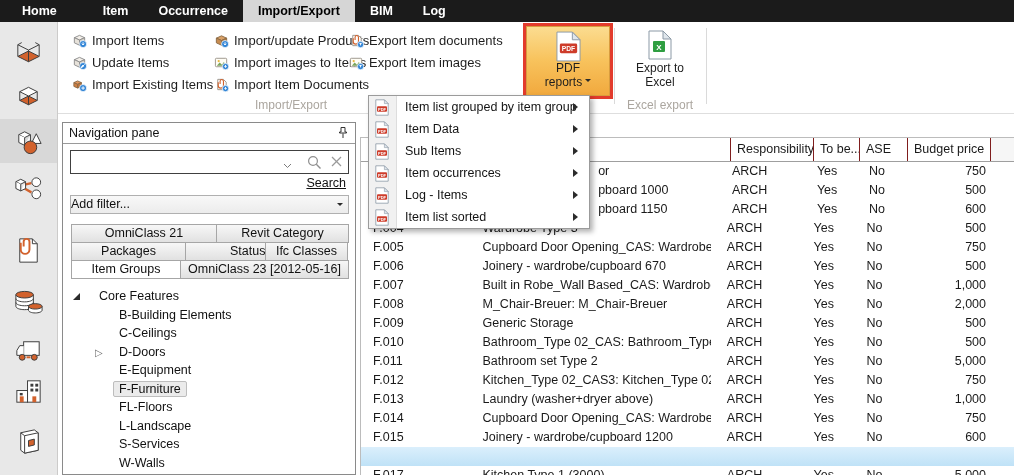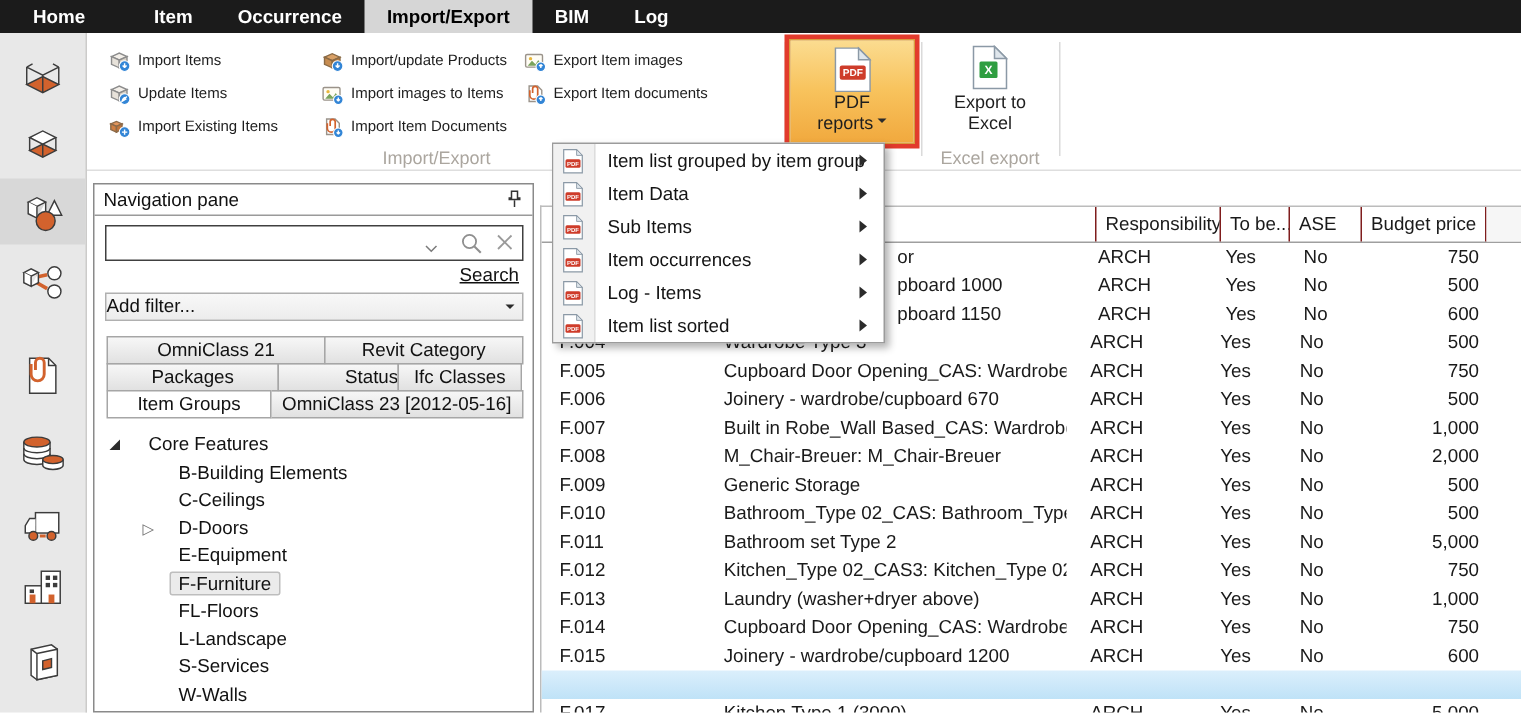--- a/index.html
+++ b/index.html
@@ -15,21 +15,21 @@
 
   
   .sidebar{position:absolute;left:0;top:22px;width:57px;height:453px;background:#e8e8e8;border-right:1px solid #cccbca;z-index:4;}
   .side-slot{position:absolute;left:0;width:57px;height:44px;display:flex;align-items:center;justify-content:center;}
   .side-slot.selected{background:#d8d8d8;}
   .side-slot svg{width:33px;height:33px;}
 
   
   .ribbon{position:absolute;left:58px;top:22px;width:956px;height:91px;background:#fff;border-bottom:1px solid #dedede;z-index:6;}
   .rcol{position:absolute;top:7px;}
-  .rbtn{display:flex;align-items:center;gap:5px;height:22px;font-size:10px;color:#1e1e1e;white-space:nowrap;padding:0 2px;}
+  .rbtn{display:flex;align-items:center;gap:5px;height:22px;font-size:13px;color:#1e1e1e;white-space:nowrap;padding:0 2px;}
   .rbtn svg{width:15px;height:15px;flex:0 0 auto;}
   .rsep{position:absolute;top:6px;height:76px;width:1px;background:#dadada;}
   .rgrouplabel{position:absolute;bottom:1px;font-size:12px;color:#aba69f;text-align:center;}
   .pdfbtn{position:absolute;left:468px;top:4px;width:84px;height:70px;box-sizing:border-box;
           background:linear-gradient(180deg,#fbdc90 0%,#f8c35d 48%,#f1a93e 100%);
           border:1px solid #d89c3e;box-shadow:0 0 0 3px #e23b2c;
           display:flex;flex-direction:column;align-items:center;cursor:pointer;}
   .pdfbtn svg{width:25px;height:31px;margin-top:4px;}
   .btn-line{font-size:12px;line-height:13.5px;color:#1e1e1e;text-align:center;}
   .dd-arrow{display:inline-block;width:0;height:0;border:3.5px solid transparent;border-top-color:#2b2b2b;vertical-align:1px;margin-left:3px;}
@@ -254,36 +254,36 @@
           <circle cx="12.3" cy="12.3" r="3.4" fill="#3285d6" stroke="#fff" stroke-width=".8"></circle>
           <path d="M12.3 10.6 v2.6 m0 0 l-1.2-1.2 m1.2 1.2 l1.2-1.2" stroke="#fff" fill="none"></path>
         </svg>
       <span>Import Item Documents</span>
     </div>
   </div>
 
   <div class="rcol" style="left:289px">
     <div class="rbtn">
       <svg viewBox="0 0 16 16">
+          <path d="M4 2.5 h6 l3 3 v8 h-9z" fill="#fff" stroke="#9a938a"></path>
+          <path d="M6.5 7.5 v-3 a1.8 1.8 0 0 1 3.6 0 v4.5 a2.8 2.8 0 0 1 -5.6 0 v-3.5" fill="none" stroke="#d2622d" stroke-width="1.2"></path>
+          <circle cx="12.3" cy="12.3" r="3.4" fill="#3285d6" stroke="#fff" stroke-width=".8"></circle>
+          <path d="M12.3 13.2 v-2.6 m0 0 l-1.2 1.2 m1.2-1.2 l1.2 1.2" stroke="#fff" fill="none"></path>
+        </svg>
+      <span>Export Item documents</span>
+    </div>
+    <div class="rbtn">
+      <svg viewBox="0 0 16 16">
           <rect x="1.5" y="3.5" width="12" height="9" rx="1" fill="#fffdf5" stroke="#9a938a"></rect>
           <circle cx="5" cy="6.5" r="1.2" fill="#e8b73c"></circle>
           <path d="M3 11.5 l3-3.5 2.5 2.5 2-3 2.5 4z" fill="#7aa35c"></path>
           <circle cx="12.3" cy="12.3" r="3.4" fill="#3285d6" stroke="#fff" stroke-width=".8"></circle>
           <path d="M12.3 13.2 v-2.6 m0 0 l-1.2 1.2 m1.2-1.2 l1.2 1.2" stroke="#fff" fill="none"></path>
         </svg>
       <span>Export Item images</span>
-    </div>
-    <div class="rbtn">
-      <svg viewBox="0 0 16 16">
-          <path d="M4 2.5 h6 l3 3 v8 h-9z" fill="#fff" stroke="#9a938a"></path>
-          <path d="M6.5 7.5 v-3 a1.8 1.8 0 0 1 3.6 0 v4.5 a2.8 2.8 0 0 1 -5.6 0 v-3.5" fill="none" stroke="#d2622d" stroke-width="1.2"></path>
-          <circle cx="12.3" cy="12.3" r="3.4" fill="#3285d6" stroke="#fff" stroke-width=".8"></circle>
-          <path d="M12.3 13.2 v-2.6 m0 0 l-1.2 1.2 m1.2-1.2 l1.2 1.2" stroke="#fff" fill="none"></path>
-        </svg>
-      <span>Export Item documents</span>
     </div>
   </div>
 
   <div class="rgrouplabel" style="left:10px;width:446px">Import/Export</div>
 
   <div class="rsep" style="left:465px"></div>
 
   <div class="pdfbtn">
     <svg viewBox="0 0 26 32">
       <path d="M1 1 h16 l8 8 v22 h-24z" fill="#fff" stroke="#8b99a6"></path>

